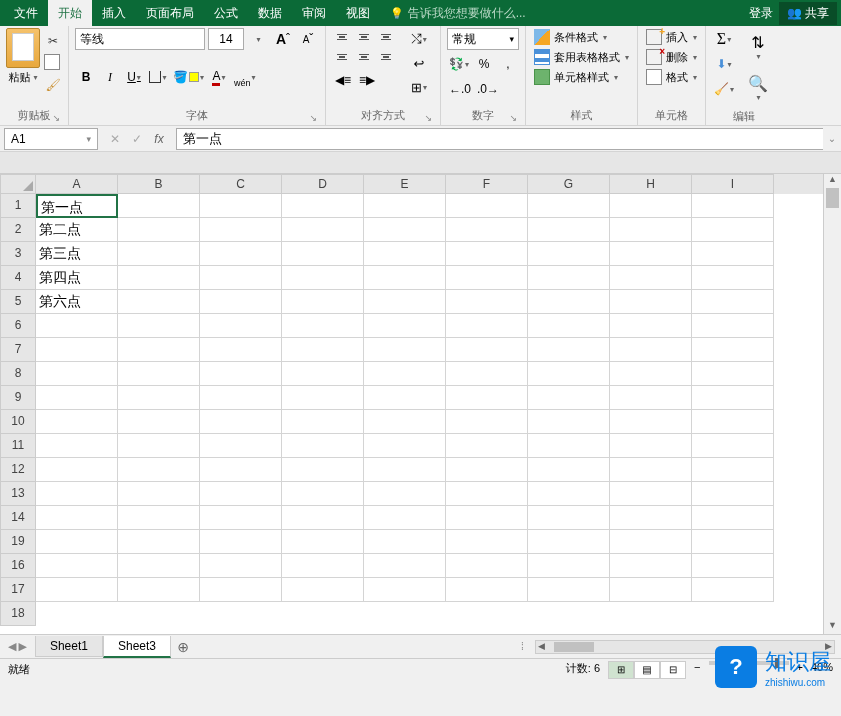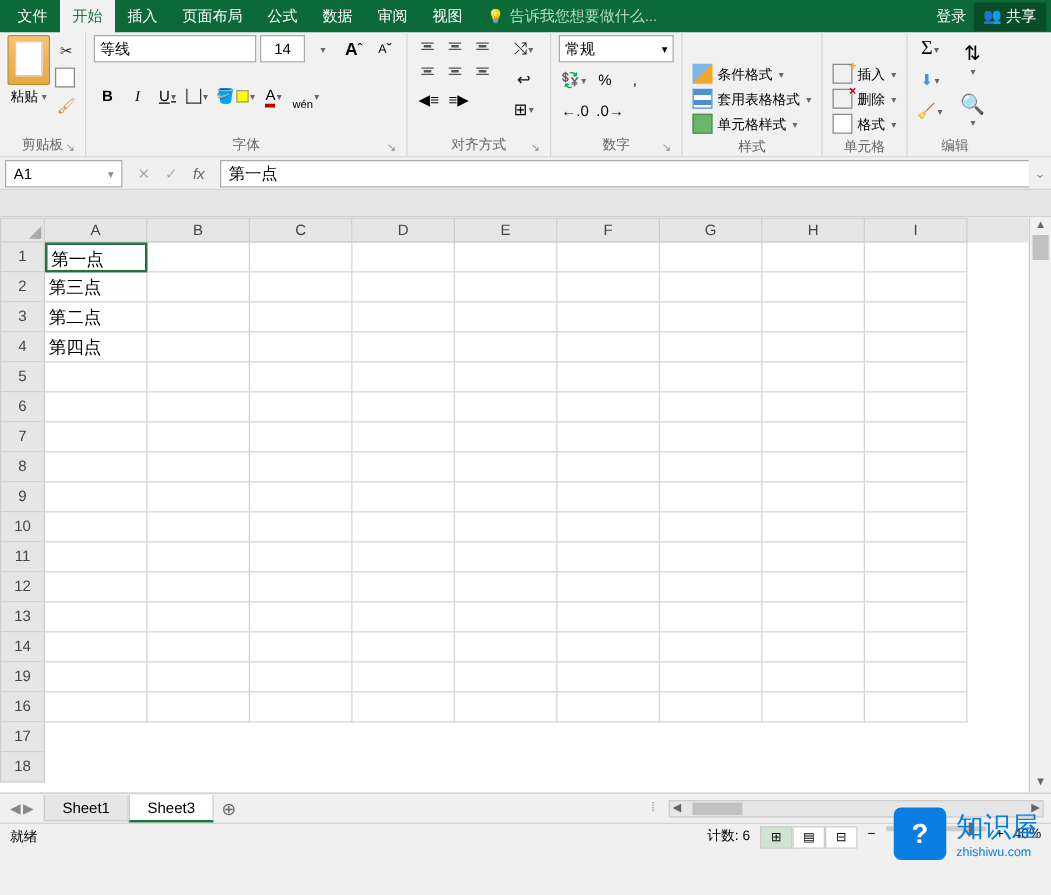--- a/index.html
+++ b/index.html
@@ -54,25 +54,25 @@
 
 .align-grid { display: grid; grid-template-columns: repeat(3, 20px); gap: 2px; }
 .align-cell { width: 20px; height: 18px; display: flex; flex-direction: column; justify-content: center; align-items: center; gap: 1px; cursor: pointer; }
 .bar { width: 10px; height: 1.5px; background: #555; }
 .bar.s { width: 6px; }
 .align-extra { display: flex; flex-direction: column; gap: 2px; padding-left: 4px; }
 .wrap-icon { width: 30px; height: 22px; display: flex; align-items: center; justify-content: center; font-size: 13px; border: 1px solid transparent; }
 
 
 .num-col { display: flex; flex-direction: column; gap: 3px; }
-.num-fmt { width: 92px; height: 22px; border: 1px solid #ababab; background: #fff; font-size: 12px; padding: 0 4px; display: flex; align-items: center; justify-content: space-between; }
+.num-fmt { width: 72px; height: 22px; border: 1px solid #ababab; background: #fff; font-size: 12px; padding: 0 4px; display: flex; align-items: center; justify-content: space-between; }
 .num-row { display: flex; gap: 2px; }
 
 
-.style-col { display: flex; flex-direction: column; gap: 2px; margin-top: 22px; }
+.style-col { display: flex; flex-direction: column; gap: 2px; }
 .style-item { display: flex; align-items: center; gap: 4px; font-size: 11px; cursor: pointer; padding: 1px 2px; }
 .cf-icon { width: 16px; height: 16px; background: linear-gradient(135deg, #7db8e8 50%, #f5a623 50%); }
 .tbl-icon { width: 16px; height: 16px; background: repeating-linear-gradient(#4a90d9 0 4px, #fff 4px 8px); border: 1px solid #4a90d9; }
 .cell-icon { width: 16px; height: 16px; background: #6db36d; border: 1px solid #4a934a; }
 
 
 .cell-item { display: flex; align-items: center; gap: 4px; font-size: 11px; cursor: pointer; padding: 1px 2px; }
 .ins-icon { width: 16px; height: 16px; border: 1px solid #888; position: relative; }
 .ins-icon::after { content: "+"; position: absolute; top: -4px; right: -4px; color: #f5a623; font-size: 10px; font-weight: bold; }
 .del-icon { width: 16px; height: 16px; border: 1px solid #888; position: relative; }
@@ -416,43 +416,54 @@
             <div class="cell"></div>
             <div class="cell"></div>
             <div class="cell"></div>
             <div class="cell"></div>
             <div class="cell"></div>
             <div class="cell"></div>
             <div class="cell"></div>
             <div class="cell"></div>
           </div>
           <div class="cell-row">
+            <div class="cell">第二点</div>
+            <div class="cell"></div>
+            <div class="cell"></div>
+            <div class="cell"></div>
+            <div class="cell"></div>
+            <div class="cell"></div>
+            <div class="cell"></div>
+            <div class="cell"></div>
+            <div class="cell"></div>
+          </div>
+          <div class="cell-row">
             <div class="cell">第三点</div>
             <div class="cell"></div>
             <div class="cell"></div>
             <div class="cell"></div>
             <div class="cell"></div>
             <div class="cell"></div>
             <div class="cell"></div>
             <div class="cell"></div>
             <div class="cell"></div>
           </div>
           <div class="cell-row">
-            <div class="cell">第二点</div>
-            <div class="cell"></div>
-            <div class="cell"></div>
-            <div class="cell"></div>
-            <div class="cell"></div>
-            <div class="cell"></div>
-            <div class="cell"></div>
-            <div class="cell"></div>
-            <div class="cell"></div>
-          </div>
-          <div class="cell-row">
             <div class="cell">第四点</div>
+            <div class="cell"></div>
+            <div class="cell"></div>
+            <div class="cell"></div>
+            <div class="cell"></div>
+            <div class="cell"></div>
+            <div class="cell"></div>
+            <div class="cell"></div>
+            <div class="cell"></div>
+          </div>
+          <div class="cell-row">
+            <div class="cell">第六点</div>
             <div class="cell"></div>
             <div class="cell"></div>
             <div class="cell"></div>
             <div class="cell"></div>
             <div class="cell"></div>
             <div class="cell"></div>
             <div class="cell"></div>
             <div class="cell"></div>
           </div>
           <div class="cell-row">

